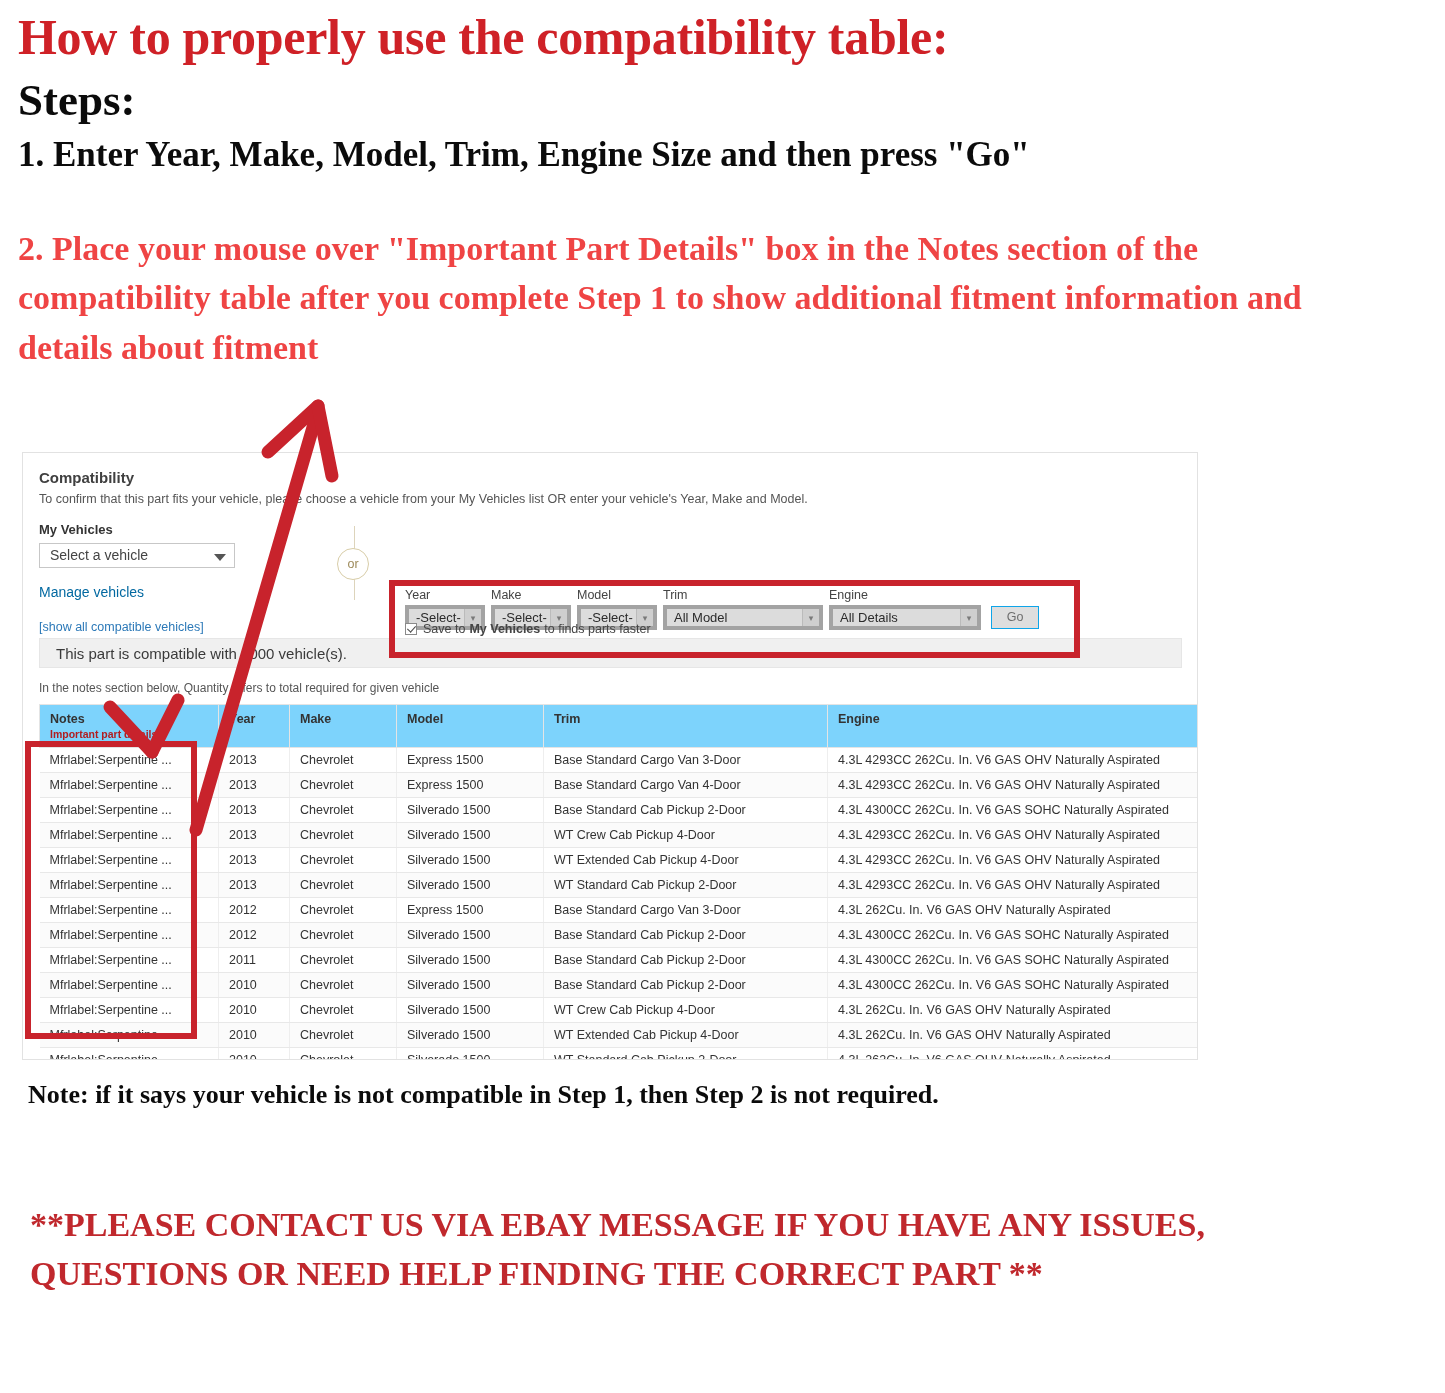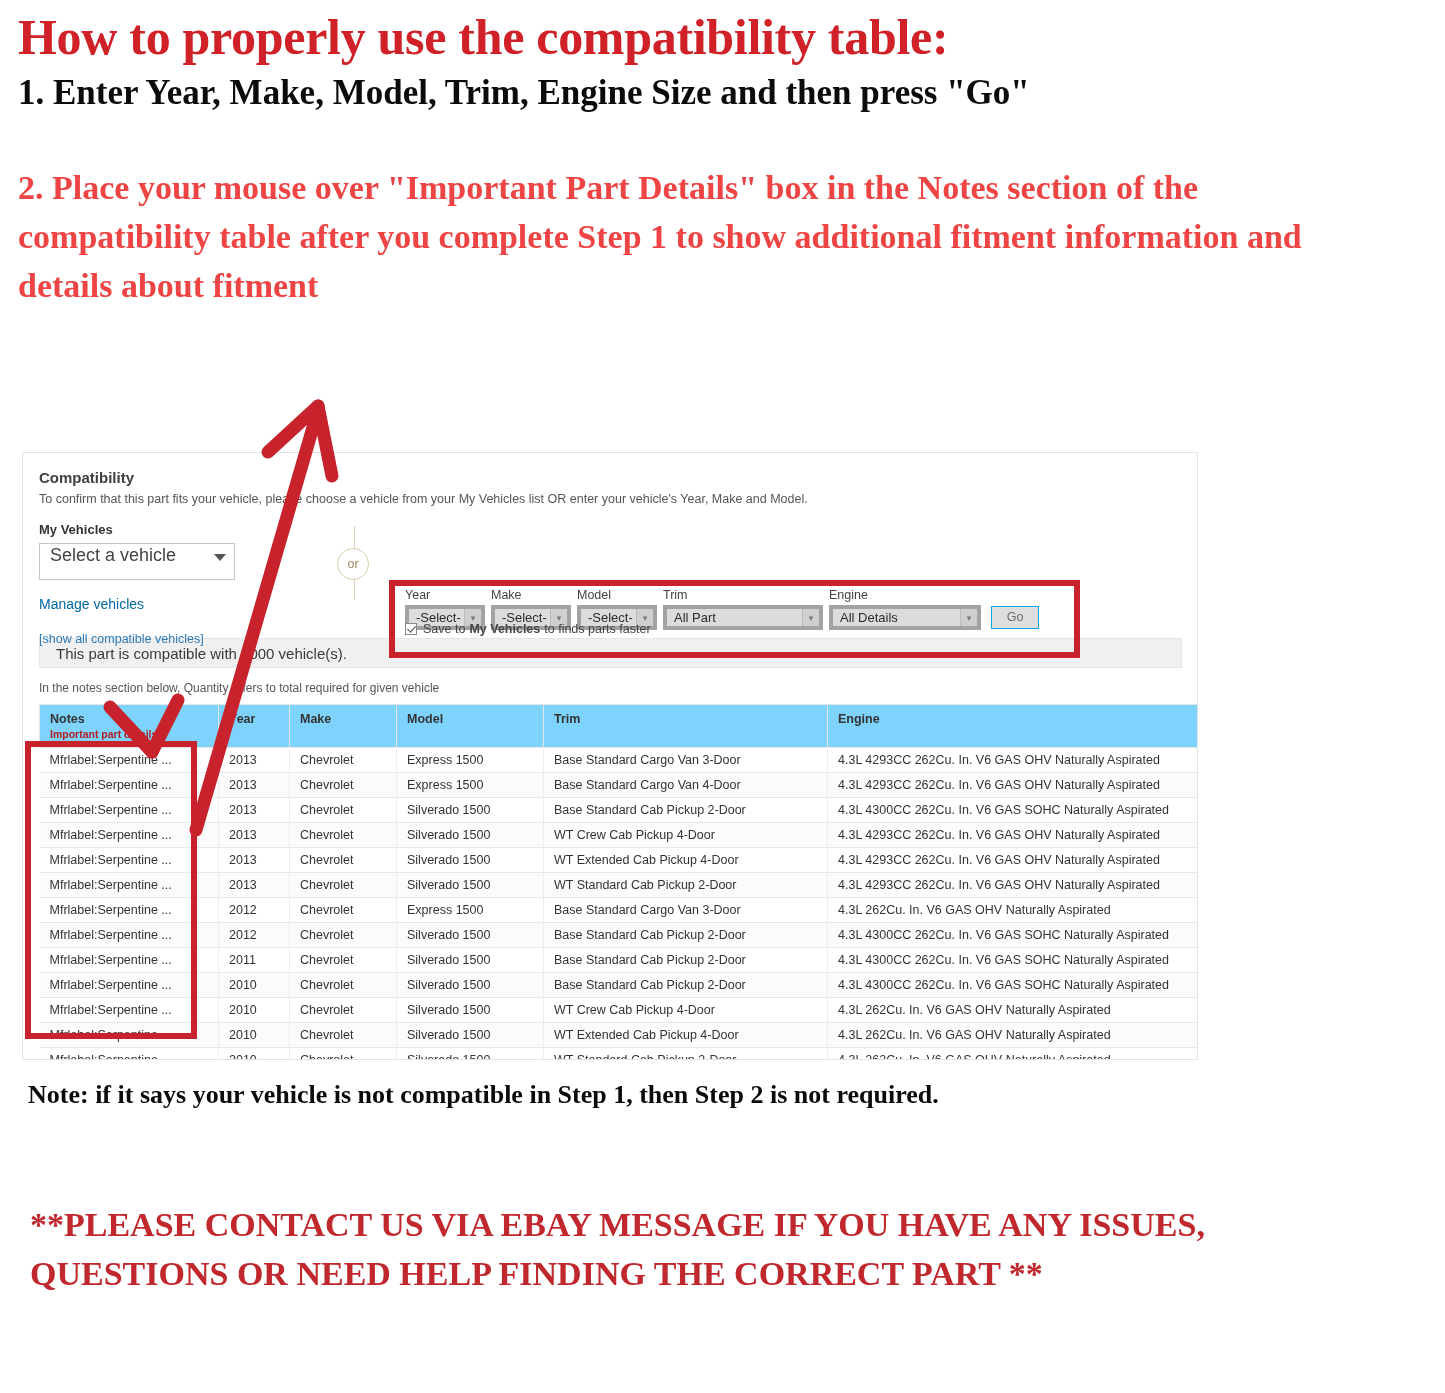--- a/index.html
+++ b/index.html
@@ -94,26 +94,26 @@
     width: 230px;
   }
   .myveh-label {
     font-size: 13px;
     font-weight: bold;
     color: #333333;
     margin-bottom: 6px;
   }
   .veh-select {
     width: 196px;
-    height: 37px;
+    height: 25px;
     border: 1px solid #c7c7c7;
     background: #ffffff;
     box-sizing: border-box;
     position: relative;
-    font-size: 18px;
+    font-size: 14px;
     color: #444444;
     line-height: 23px;
     padding-left: 10px;
   }
   .veh-select .caret {
     position: absolute;
     right: 8px; top: 10px;
     width: 0; height: 0;
     border-left: 6px solid transparent;
     border-right: 6px solid transparent;
@@ -357,20 +357,21 @@
     font-weight: bold;
     font-size: 34px;
     line-height: 1.45;
   }
 </style>
 </head>
 <body>
 
 <div class="instructions">
   <div class="hdr-red">How to properly use the compatibility table:</div>
+  <div class="hdr-steps">Steps:</div>
   <div class="step-line">1. Enter Year, Make, Model, Trim, Engine Size and then press "Go"</div>
   <div class="step-two">2. Place your mouse over "Important Part Details" box in the Notes section of the compatibility table after you complete Step 1 to show additional fitment information and details about fitment</div>
 </div>
 
 <div class="panel">
   <div class="panel-inner">
 
     <div class="compat-title">Compatibility</div>
     <div class="compat-sub">To confirm that this part fits your vehicle, please choose a vehicle from your My Vehicles list OR enter your vehicle's Year, Make and Model.</div>
 
@@ -411,21 +412,21 @@
         <div class="field">
           <div class="field-label">Model</div>
           <div class="sel w-sel">
             <span>-Select-</span>
             <span class="arrow">▾</span>
           </div>
         </div>
         <div class="field">
           <div class="field-label">Trim</div>
           <div class="sel w-trim">
-            <span>All Part</span>
+            <span>All Model</span>
             <span class="arrow">▾</span>
           </div>
         </div>
         <div class="field">
           <div class="field-label">Engine</div>
           <div class="sel w-eng">
             <span>All Details</span>
             <span class="arrow">▾</span>
           </div>
         </div>

